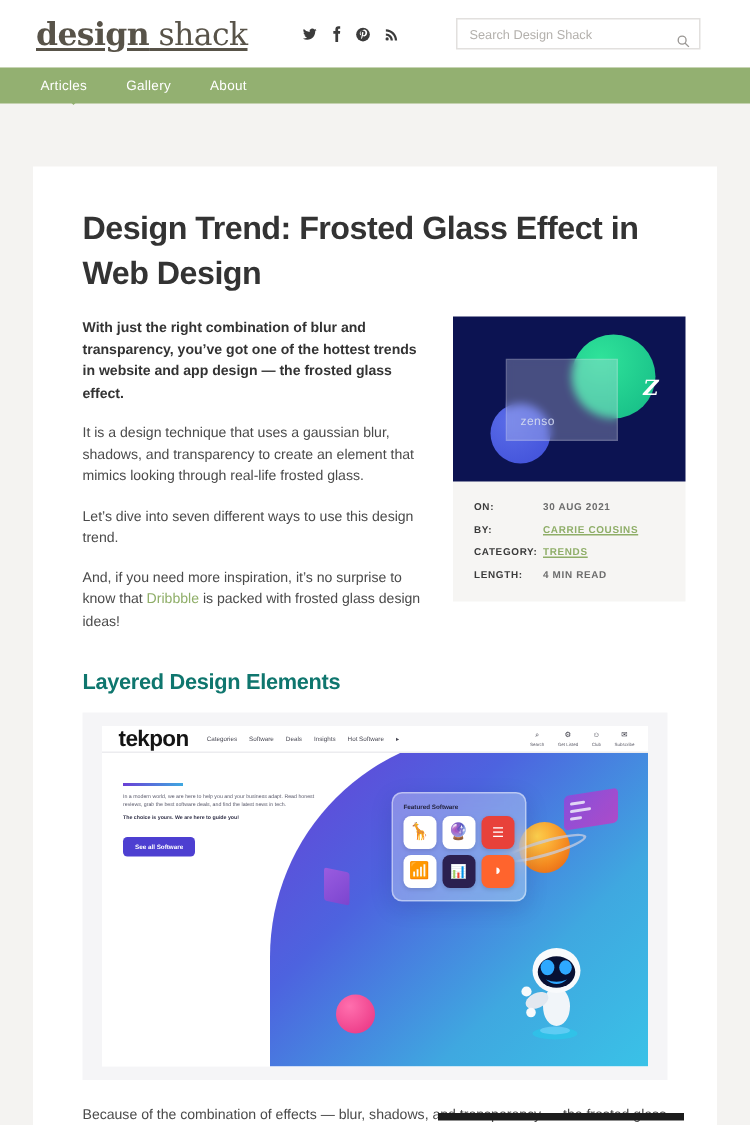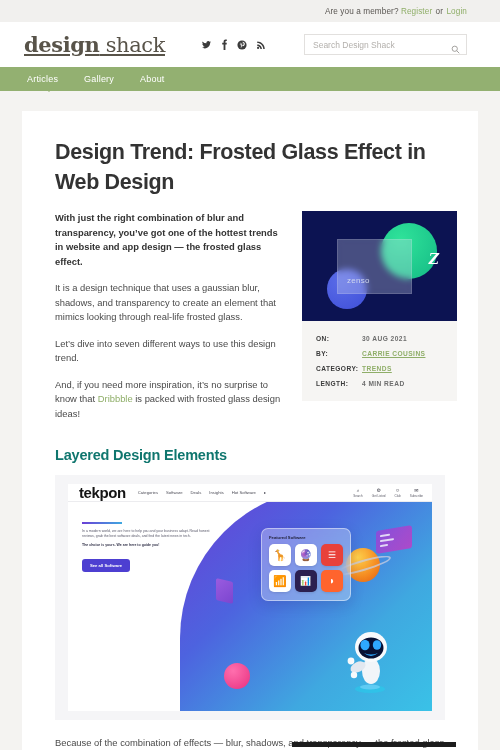--- a/index.html
+++ b/index.html
@@ -250,23 +250,20 @@
   .black-bar {
     position: absolute; left: 292px; top: 742px;
     width: 164px; height: 5px; background: #1c1c1c;
   }
 </style>
 </head>
 <body>
 
 <div class="page">
 
-  <div class="topbar">
-    <span>Are you a member?</span>&nbsp;<a href="#">Register</a>&nbsp;<span class="sep">or</span>&nbsp;<a href="#">Login</a>
-  </div>
 
   <div class="header">
     <a href="#" class="logo"><span>design</span><span class="light"> shack</span></a>
     <div class="header-right">
       <div class="social">
         <a href="#">
             <svg width="11" height="10" viewBox="0 0 24 24">
               <path d="M23 4.6a9 9 0 0 1-2.6.7 4.5 4.5 0 0 0 2-2.5 9 9 0 0 1-2.9 1.1 4.5 4.5 0 0 0-7.7 4.1A12.8 12.8 0 0 1 2.5 3.3a4.5 4.5 0 0 0 1.4 6 4.4 4.4 0 0 1-2-.6 4.5 4.5 0 0 0 3.6 4.4 4.5 4.5 0 0 1-2 .1 4.5 4.5 0 0 0 4.2 3.1A9 9 0 0 1 1 18.2a12.7 12.7 0 0 0 6.9 2c8.3 0 12.8-6.9 12.8-12.8V6.8A9 9 0 0 0 23 4.6z"></path>
             </svg>
           </a>

